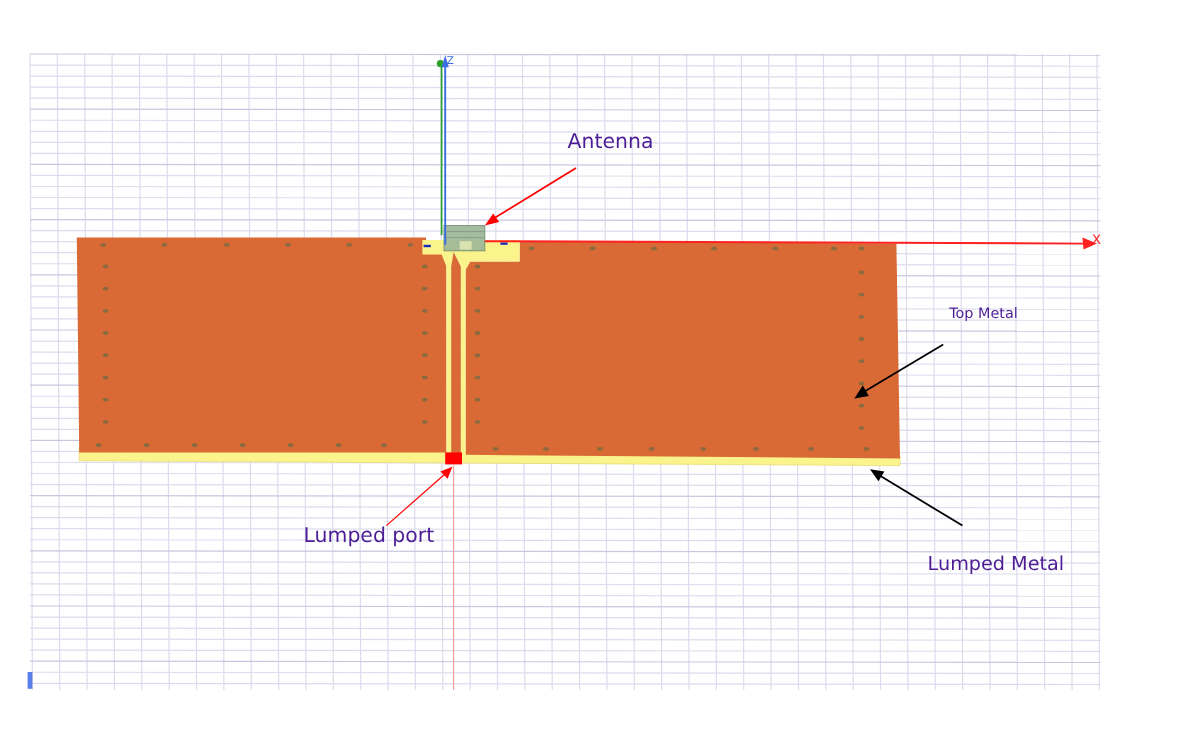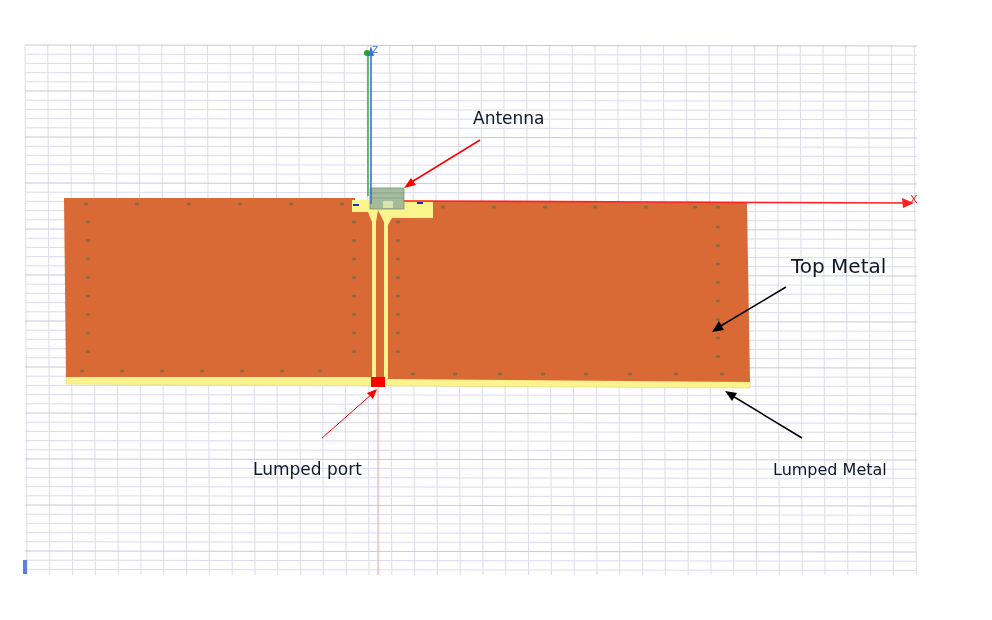--- a/index.html
+++ b/index.html
@@ -1,19 +1,19 @@
 <!DOCTYPE html>
 <html><head>
 <meta charset="utf-8">
 <style>
   html, body { margin:0; padding:0; }
   body { width:992px; height:620px; background:#ffffff; position:relative; overflow:hidden;
          font-family:"Liberation Sans", sans-serif; }
   #viewport { position:absolute; left:0; top:0; width:992px; height:620px; }
-  .label { position:absolute; font-family:"DejaVu Sans", sans-serif; font-size:17px; color:#0f172a; white-space:nowrap; }
+  .label { position:absolute; font-family:"DejaVu Sans", sans-serif; font-size:17px; color:#4c1d95; white-space:nowrap; }
 </style>
 </head>
 <body>
 
 <div id="viewport">
 <svg width="992" height="620" xmlns="http://www.w3.org/2000/svg">
 
   <g id="grid">
         <line x1="25" x2="27" y1="45" y2="575" stroke="#dcdcee" stroke-width="1"></line>
         <line x1="47.8" x2="49.8" y1="45" y2="575" stroke="#dcdcee" stroke-width="1"></line>
@@ -219,16 +219,16 @@
     <line x1="786" y1="287" x2="719" y2="327" stroke="#000" stroke-width="1.5"></line>
     <polygon points="712,332 724,330 719,321" fill="#000"></polygon>
     <line x1="322" y1="438" x2="372" y2="394" stroke="#ff0000" stroke-width="1"></line>
     <polygon points="377,389 367,393 373,399" fill="#ff0000"></polygon>
     <line x1="802" y1="438" x2="731" y2="395" stroke="#000" stroke-width="1.5"></line>
     <polygon points="725,391 737,393 732,401" fill="#000"></polygon>
   </g>
 </svg>
 
 <div class="label" style="left:473px;top:108px;">Antenna</div>
-<div class="label" style="left:791px;top:254px;font-size:20px;text-align:center;">Top Metal</div>
-<div class="label" style="left:253px;top:459px;">Lumped port</div>
+<div class="label" style="left:791px;top:254px;font-size:12px;text-align:center;">Top Metal</div>
+<div class="label" style="left:253px;top:437px;">Lumped port</div>
 <div class="label" style="left:773px;top:460px;font-size:16px;">Lumped Metal</div>
 </div>
 
 </body></html>

